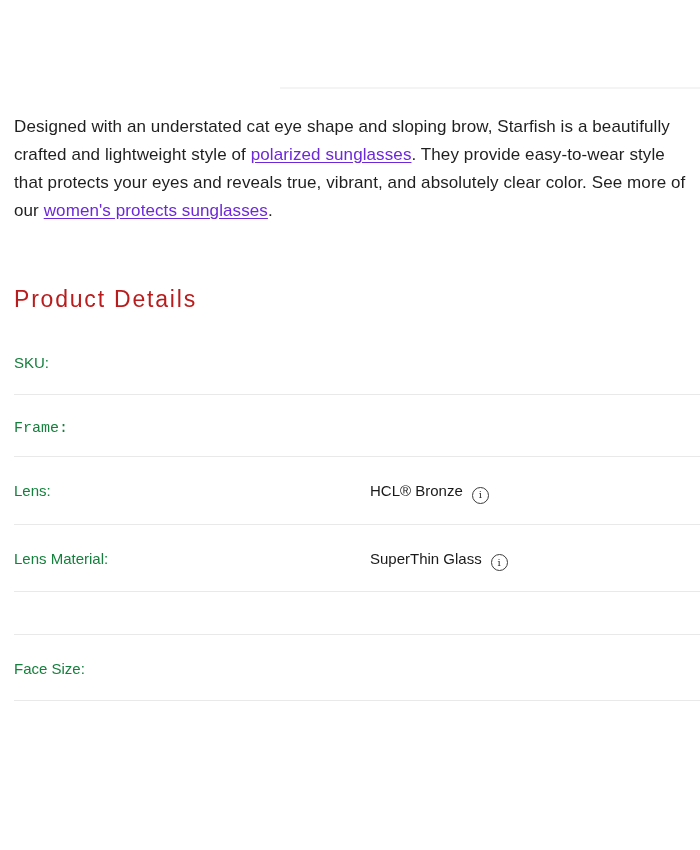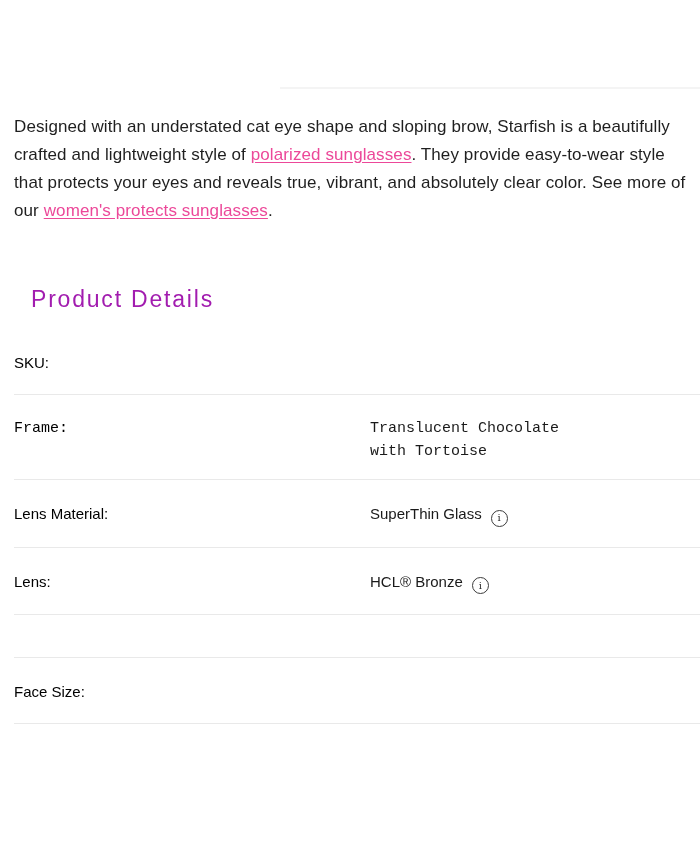--- a/index.html
+++ b/index.html
@@ -35,52 +35,52 @@
     right: 0;
   }
   .desc {
     max-width: 674px;
     font-size: 17px;
     line-height: 28px;
     color: #1f1f1f;
     letter-spacing: 0.1px;
   }
   .desc a {
-    color: #ec4899;
+    color: #6d28d9;
     text-decoration: underline;
     text-underline-offset: 2px;
     cursor: pointer;
   }
   .section-title {
-    margin: 60px 0 0 17px;
+    margin: 60px 0 0 0;
     font-size: 23px;
     line-height: 28px;
     font-weight: 500;
     letter-spacing: 1.8px;
-    color: #a21caf;
+    color: #b91c1c;
   }
   .spec-table {
     margin-top: 16px;
     margin-right: 0;
   }
   .spec-row {
     display: flex;
     align-items: flex-start;
     padding: 22px 0 20px 0;
     border-bottom: 1px solid #e9e9e9;
     font-size: 15px;
     line-height: 23px;
   }
   .spec-row.row-frame {
     padding-bottom: 16px;
     font-family: Liberation Mono, monospace;
   }
   .spec-label {
     flex: 0 0 356px;
-    color: #000000;
+    color: #15803d;
   }
   .spec-value {
     flex: 1;
     color: #1a1a1a;
     white-space: pre-line;
   }
   .info-icon {
     display: inline-flex;
     width: 15px;
     height: 15px;
@@ -111,32 +111,30 @@
     <h2 class="section-title">Product Details</h2>
 
     <div class="spec-table">
 
       <div class="spec-row">
         <div class="spec-label">SKU:</div>
       </div>
 
       <div class="spec-row row-frame">
         <div class="spec-label">Frame:</div>
-        <div class="spec-value">Translucent Chocolate
-with Tortoise</div>
+      </div>
+
+      <div class="spec-row">
+        <div class="spec-label">Lens:</div>
+        <div class="spec-value"><span>HCL® Bronze</span><span class="info-icon">i</span></div>
       </div>
 
       <div class="spec-row">
         <div class="spec-label">Lens Material:</div>
         <div class="spec-value"><span>SuperThin Glass</span><span class="info-icon">i</span></div>
-      </div>
-
-      <div class="spec-row">
-        <div class="spec-label">Lens:</div>
-        <div class="spec-value"><span>HCL® Bronze</span><span class="info-icon">i</span></div>
       </div>
 
       <div class="spec-row">
       </div>
 
       <div class="spec-row">
         <div class="spec-label">Face Size:</div>
       </div>
 
     </div>

